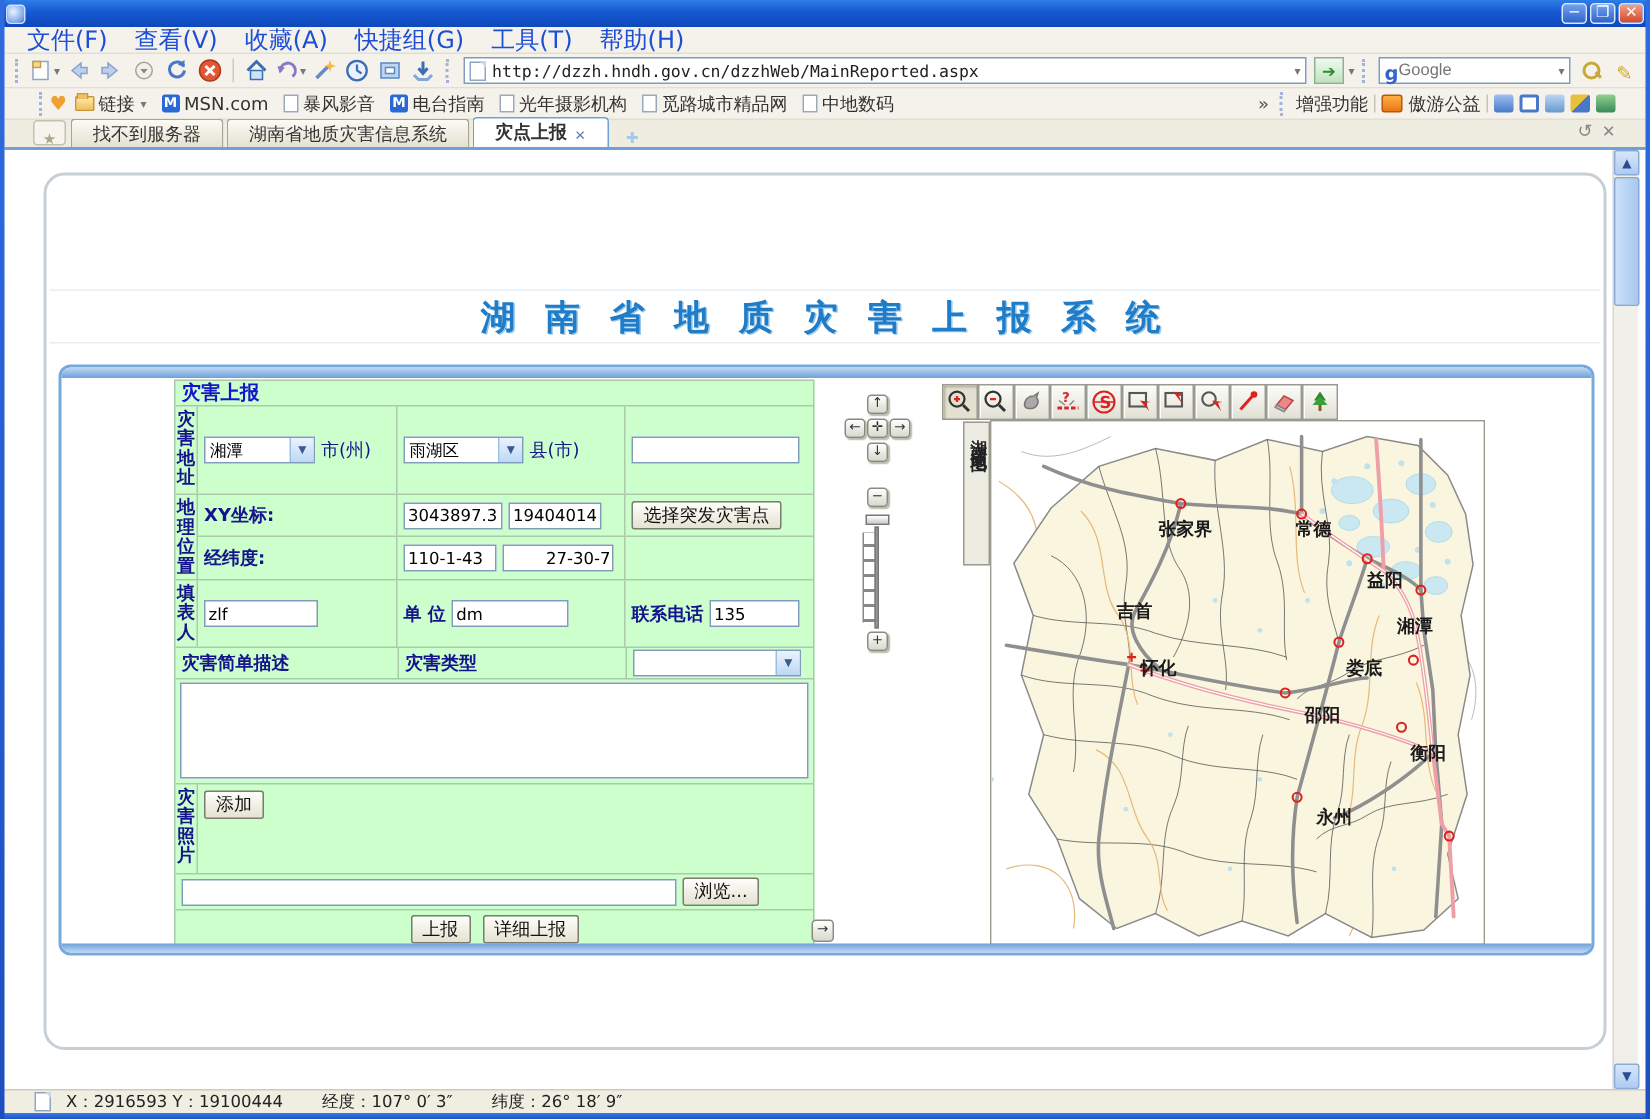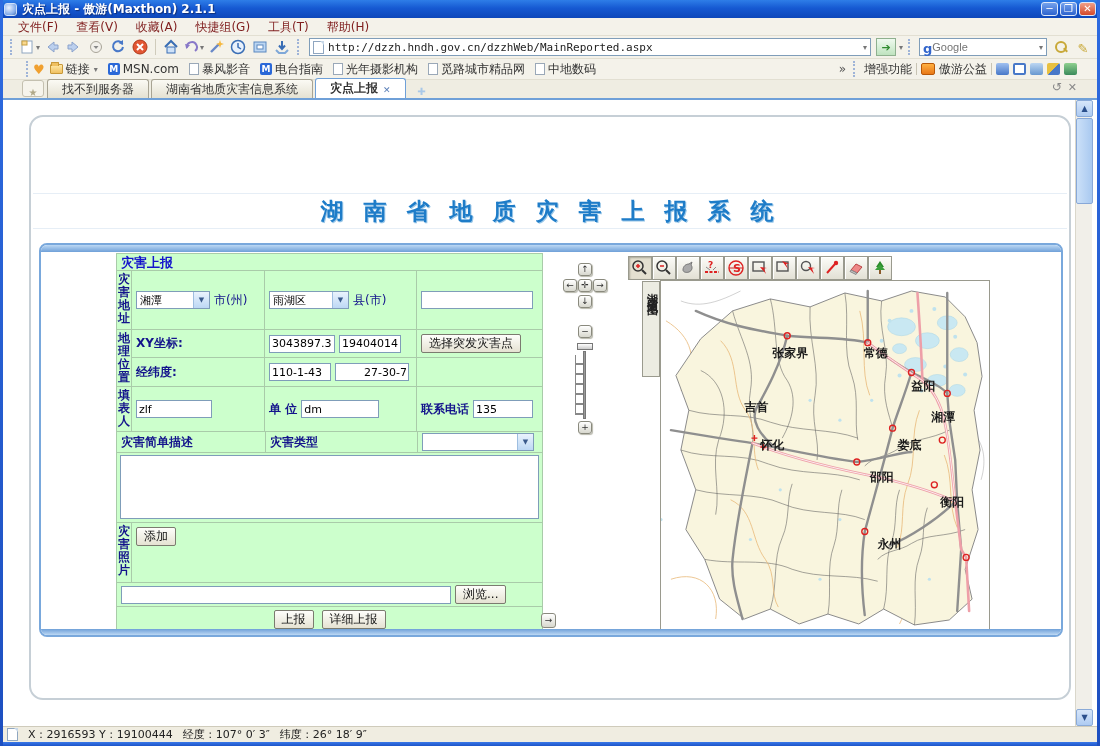--- a/index.html
+++ b/index.html
@@ -14,21 +14,21 @@
     display:flex; align-items:center; padding:0 4px; z-index:55; }
   .app-icon { width:13px; height:13px; border-radius:3px; background:radial-gradient(circle at 35% 35%,#EAF2FF,#7FA8E8 70%,#44699F); border:1px solid #CFE0F8; margin-right:5px; }
   .titlebar .title { color:#fff; font-size:12px; font-weight:bold; text-shadow:1px 1px 1px #10307A; white-space:nowrap; }
   .win-btns { margin-left:auto; display:flex; gap:2px; }
   .win-btn { width:17px; height:14px; border-radius:3px; border:1px solid #DCE8FA; color:#fff; font-size:10px; line-height:12px; text-align:center;
     background:linear-gradient(180deg,#74A2EC,#2D63CE); }
   .win-btn.close { background:linear-gradient(180deg,#F0A088,#D4482A); }
 
   
   .menubar { position:absolute; left:3px; top:18px; width:1094px; height:18px; background:#F4F2EA; display:flex; align-items:center; padding-left:6px; border-bottom:1px solid #E2DFD2; }
-  .menu-item { font-size:12px; color:#7f1d1d; padding:0 9px; line-height:18px; }
+  .menu-item { font-size:16px; color:#1d4ed8; padding:0 9px; line-height:18px; }
 
   
   .toolbar { position:absolute; left:3px; top:36px; width:1094px; height:23px; background:#F4F2EA; display:flex; align-items:center; gap:2px; padding:0 4px; border-bottom:1px solid #E2DFD2; }
   .grip { width:4px; height:16px; border-left:2px dotted #9FB4D8; margin:0 3px; }
   .tb-btn { height:20px; min-width:20px; display:flex; align-items:center; justify-content:center; border-radius:2px; }
   .caret { font-size:8px; color:#777; margin-left:1px; }
   .sep { width:1px; height:16px; background:#CFCBBB; margin:0 3px; }
   .addr-box { flex:1; height:18px; background:#fff; border:1px solid #7F9DB9; display:flex; align-items:center; padding:0 3px; margin:0 3px; min-width:330px; }
   .addr-box input { flex:1; border:none; outline:none; font-size:11px; color:#222; font-family:"DejaVu Sans Mono",monospace; background:transparent; }
   .page-ico { width:11px; height:13px; background:#fff; border:1px solid #8FA6C0; margin-right:4px; position:relative; }
@@ -128,39 +128,38 @@
   .hwy { stroke:#EE9FA8; stroke-width:2.6; fill:none; stroke-linecap:round; }
   .hwyc { stroke:#FFF; stroke-width:.8; fill:none; }
 
   
   .vscroll { position:absolute; right:5px; top:0px; width:17px; height:626px; background:#F1EFE9; border-left:1px solid #DAD7CB; }
   .sc-btn { position:absolute; left:0; width:17px; height:17px; background:linear-gradient(180deg,#D7E6F9,#AECBF2); border:1px solid #8AAAD8; border-radius:2px; text-align:center; font-size:8px; color:#2B4F8C; line-height:15px; }
   .sc-thumb { position:absolute; left:0; top:18px; width:17px; height:86px; background:linear-gradient(90deg,#CBE0F8,#A9C9F0); border:1px solid #88A8D8; border-radius:2px; }
 
   
   .statusbar { position:absolute; left:3px; top:726px; width:1094px; height:16px; background:#F0EDE1; border-top:1px solid #CFCBBB; display:flex; align-items:center; font-size:11px; color:#222; padding:0 4px; gap:10px; }
-  .statusbar .seg { display:flex; align-items:center; gap:6px; white-space:nowrap; }
+  .statusbar .seg { display:flex; align-items:center; gap:6px; white-space:nowrap;margin-left:16px; }
   .statusbar .right { margin-left:auto; display:flex; align-items:center; gap:5px; }
   .st-sep { width:1px; height:12px; background:#C8C4B4; }
   .bolt::before { content:"⚡"; color:#F0A030; font-size:11px; }
   .st-ico { width:13px; height:11px; border-radius:2px; }
   .zoom-caret::before { content:"▾"; color:#555; }
 
   .taskbar { position:absolute; left:0; top:742px; width:1100px; height:4px; background:linear-gradient(180deg,#3A78E8,#1D54C8); }
 </style>
 </head>
 <body>
 
 <div class="window">
   <div class="edge left"></div>
   <div class="edge right"></div>
 
   <div class="titlebar">
     <div class="app-icon"></div>
-    <span class="title">灾点上报 - 傲游(Maxthon) 2.1.1</span>
     <div class="win-btns">
       <div class="win-btn">─</div>
       <div class="win-btn">❐</div>
       <div class="win-btn close">✕</div>
     </div>
   </div>
 
   <div class="menubar">
     <span class="menu-item">文件(F)</span>
     <span class="menu-item">查看(V)</span>

